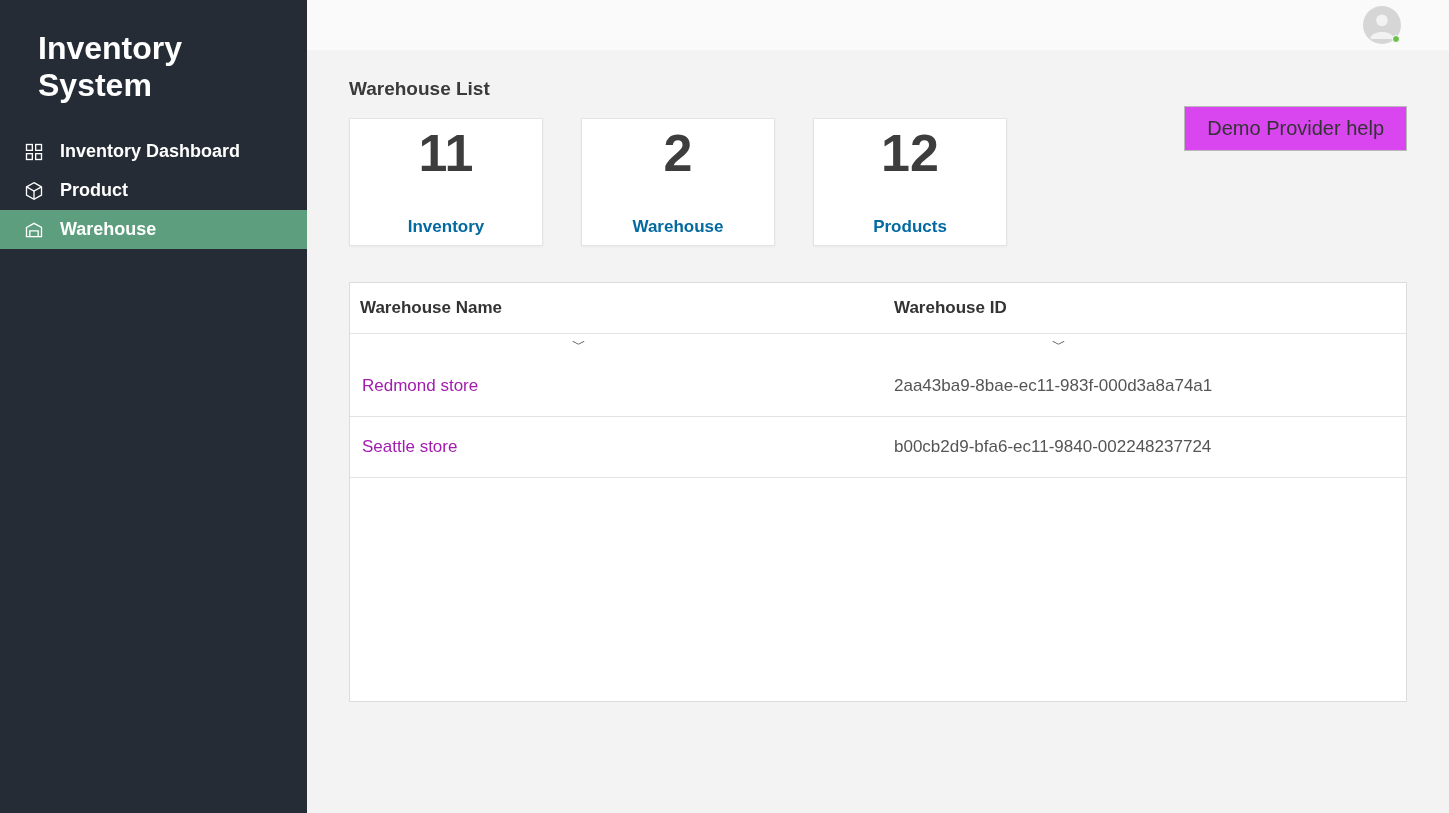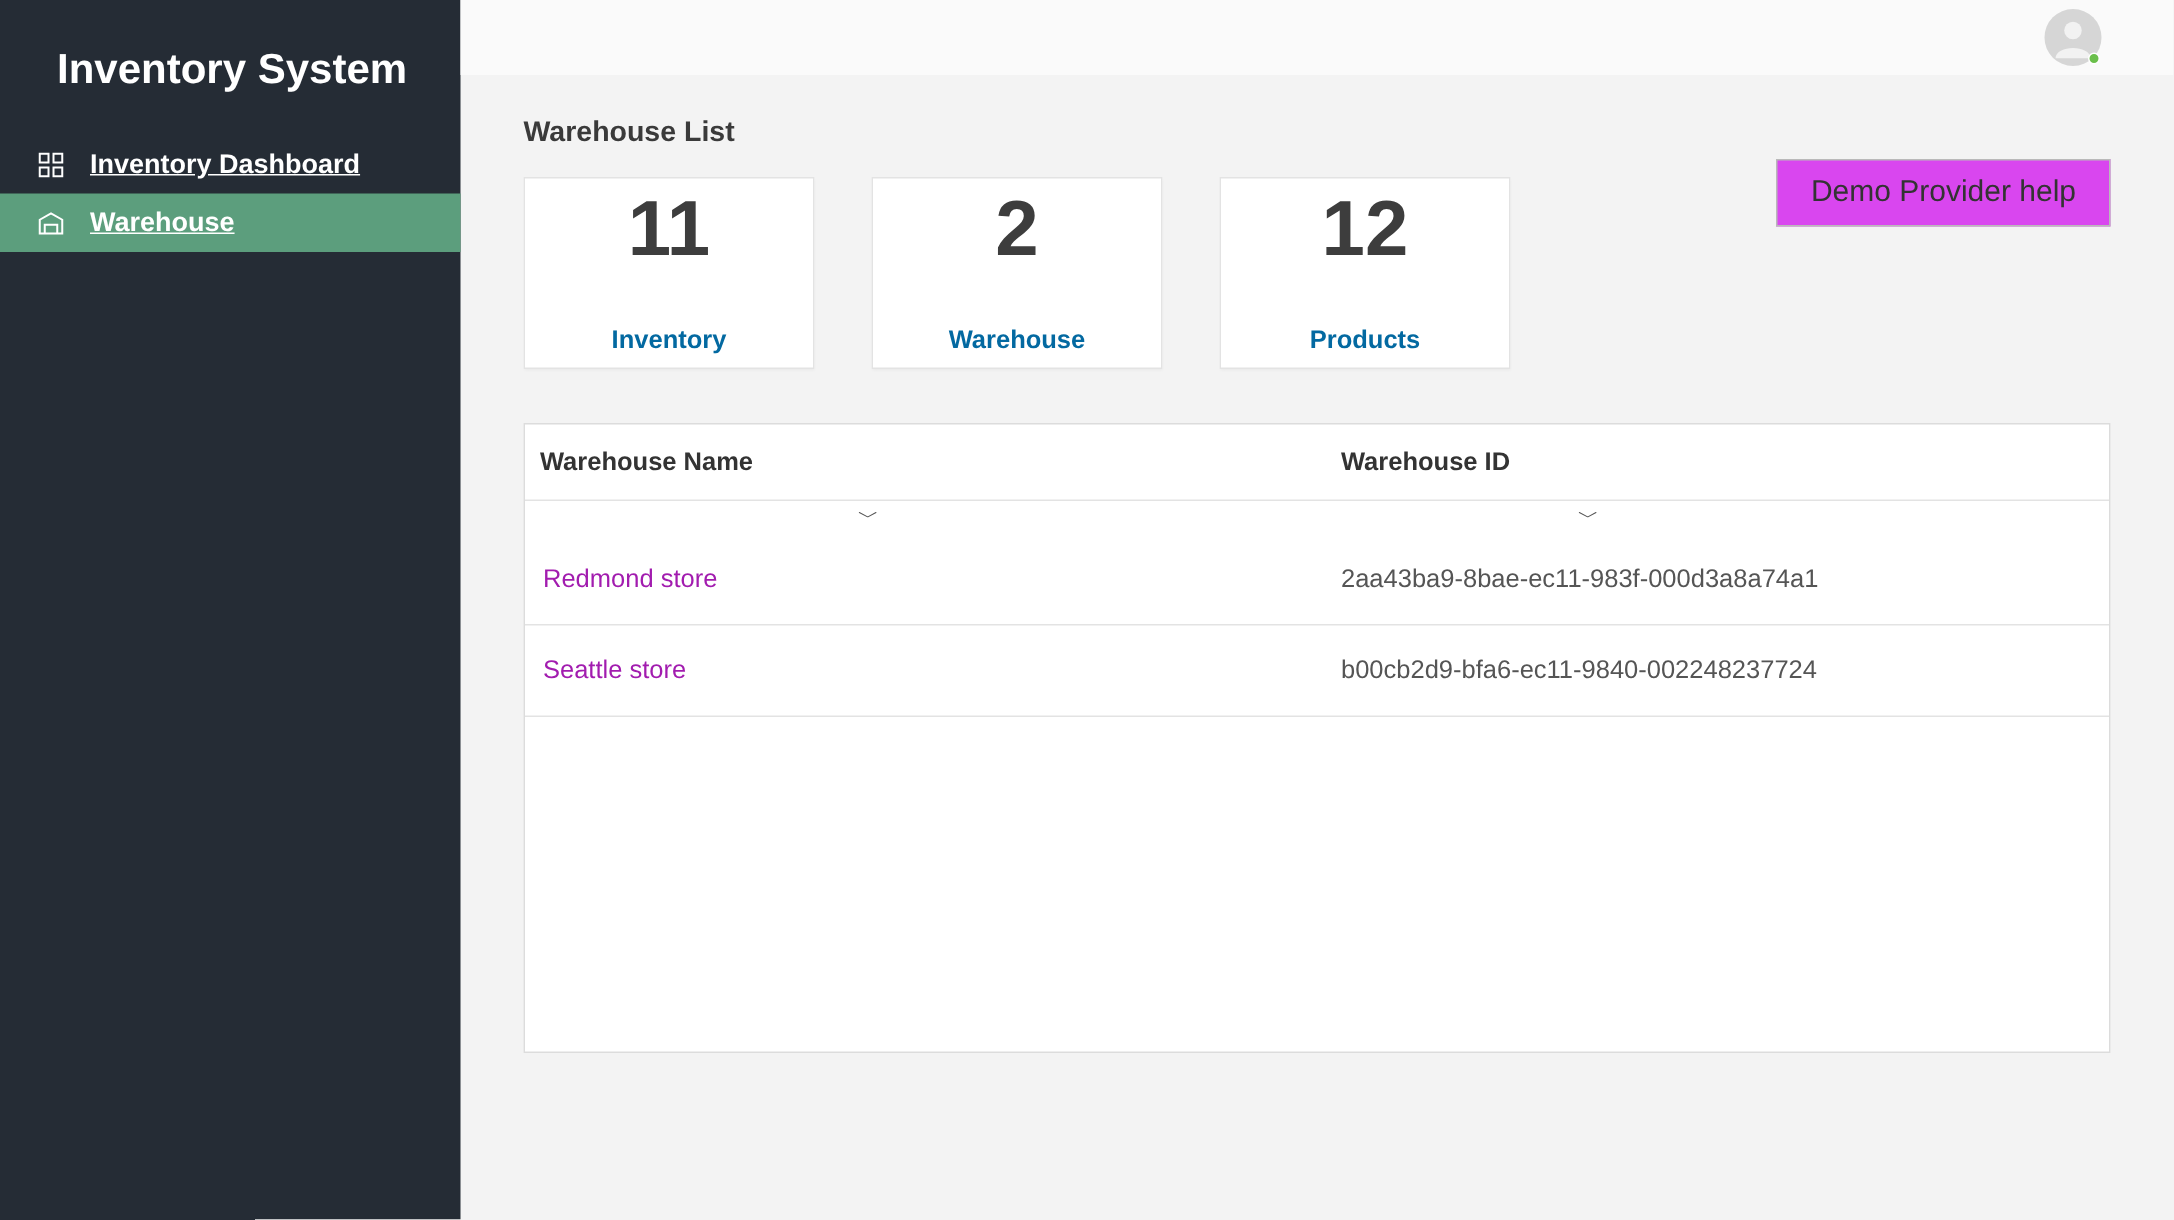--- a/index.html
+++ b/index.html
@@ -9,25 +9,25 @@
   
   .sidebar {
     width: 307px;
     background: #252c35;
     color: #fff;
     display: flex;
     flex-direction: column;
     flex-shrink: 0;
   }
   .app-title {
-    font-size: 28px;
+    font-size: 32px;
     font-weight: 700;
     padding: 30px 16px 28px 38px;
   }
-  .nav-list { list-style: none; text-decoration: underline; }
+  .nav-list { list-style: none; }
   .nav-item {
     display: flex;
     align-items: center;
     gap: 16px;
     padding: 9px 24px;
     font-size: 18px;
     font-weight: 600;
     cursor: pointer;
   }
   .nav-item.active { background: #5c9e7d; }
@@ -175,20 +175,30 @@
         <svg viewBox="0 0 24 24">
             <rect x="3" y="3" width="7" height="7"></rect>
             <rect x="14" y="3" width="7" height="7"></rect>
             <rect x="3" y="14" width="7" height="7"></rect>
             <rect x="14" y="14" width="7" height="7"></rect>
           </svg>
       </span>
       <span>Inventory Dashboard</span>
     </li>
 
+    <li class="nav-item">
+      <span class="nav-icon">
+        <svg viewBox="0 0 24 24">
+            <path d="M12 2 L21 7 L21 17 L12 22 L3 17 L3 7 Z"></path>
+            <path d="M3 7 L12 12 L21 7"></path>
+            <path d="M12 12 L12 22"></path>
+          </svg>
+      </span>
+      <span>Product</span>
+    </li>
 
     <li class="nav-item active">
       <span class="nav-icon">
         <svg viewBox="0 0 24 24">
             <path d="M3 9 L12 4 L21 9 L21 20 L3 20 Z"></path>
             <path d="M7 20 L7 13 L17 13 L17 20"></path>
           </svg>
       </span>
       <span>Warehouse</span>
     </li>

